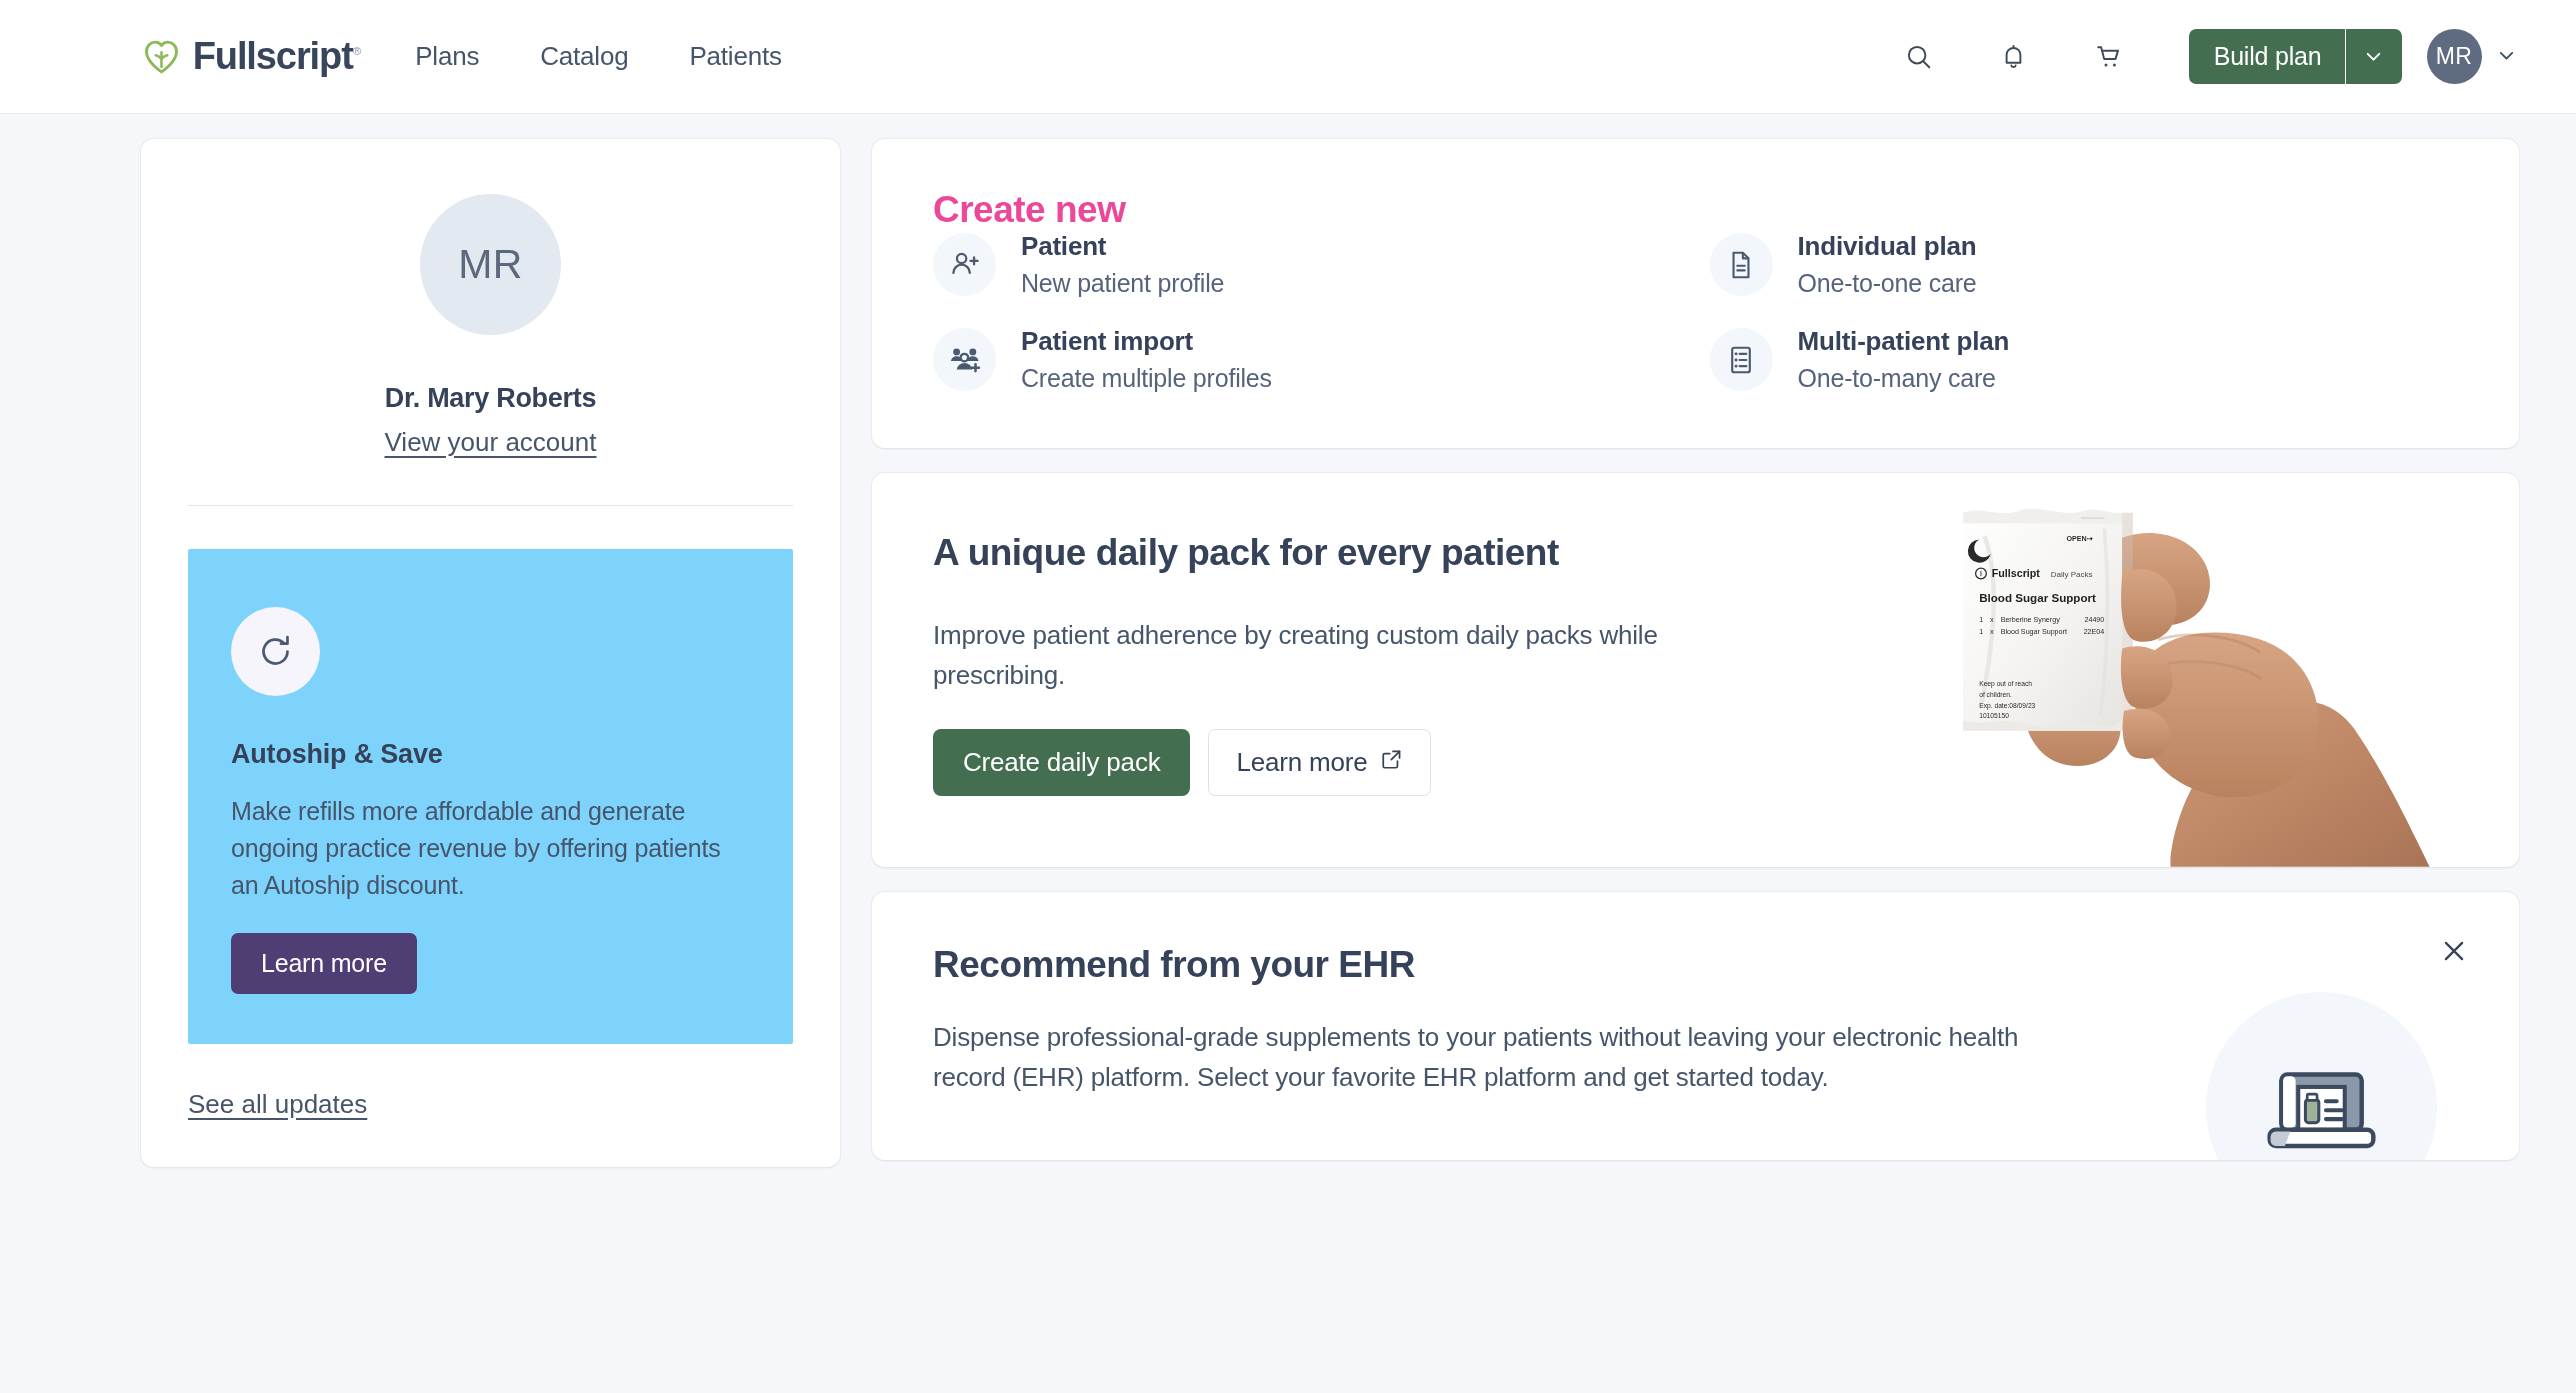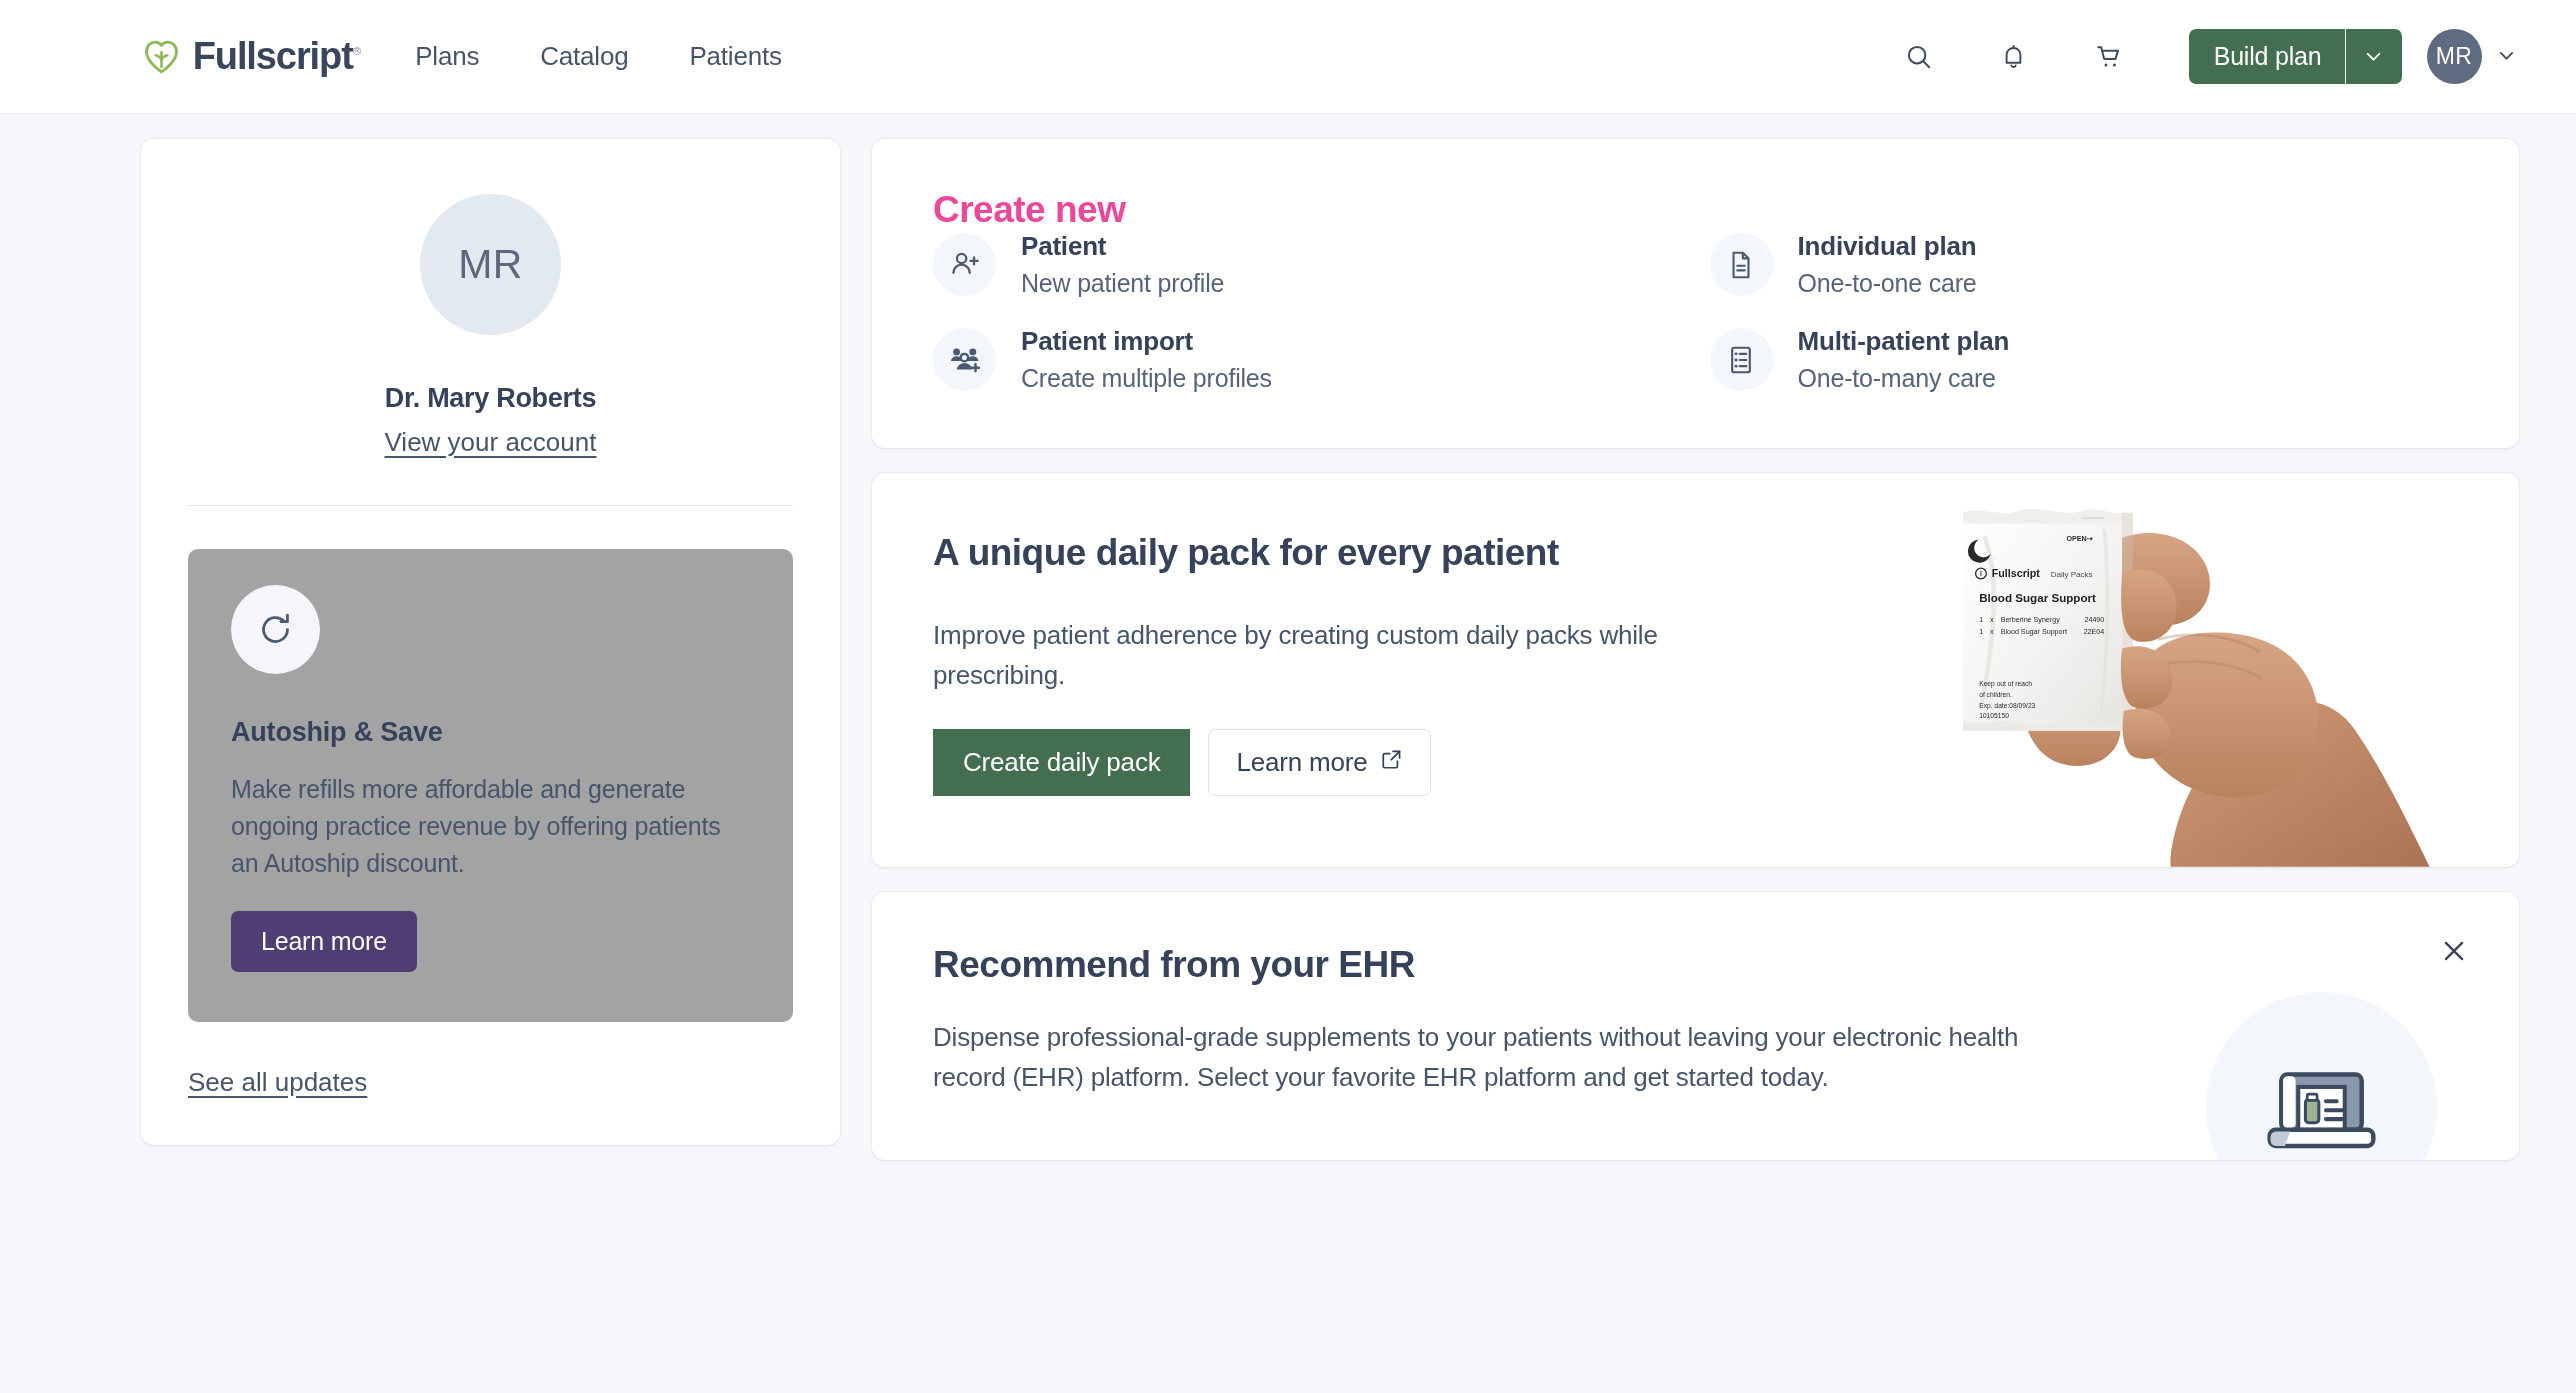--- a/index.html
+++ b/index.html
@@ -154,23 +154,23 @@
     text-underline-offset: 4.5px;
   }
   .profile-div {
     height: 1.8px;
     background: #dfe5ec;
     margin: 47px 0 43px;
   }
 
   
   .promo {
-    background: #a3a3a3;
-    border-radius: 10px;
-    padding: 36px 43px 50px;
+    background: #7dd3fc;
+    border-radius: 2px;
+    padding: 58px 43px 50px;
   }
   .promo-icon {
     width: 89px; height: 89px; border-radius: 50%;
     background: #f6f5fc;
     display: flex; align-items: center; justify-content: center;
   }
   .promo-title {
     margin-top: 43px;
     font-size: 27px;
     font-weight: bold;
@@ -268,21 +268,21 @@
     font-size: 26px;
     line-height: 1.52;
     color: #46556a;
     letter-spacing: -0.2px;
   }
   .pack-btns { margin-top: 34px; display: flex; gap: 18px; }
   .btn-green {
     background: #436e4f;
     color: #fff;
     border: none;
-    border-radius: 0;
+    border-radius: 8px;
     padding: 18px 30px;
     font-size: 26px;
     font-family: inherit;
     letter-spacing: -0.2px;
     cursor: pointer;
   }
   .btn-ghost {
     background: #fff;
     color: #35425a;
     border: 1.8px solid #dbe2ea;

